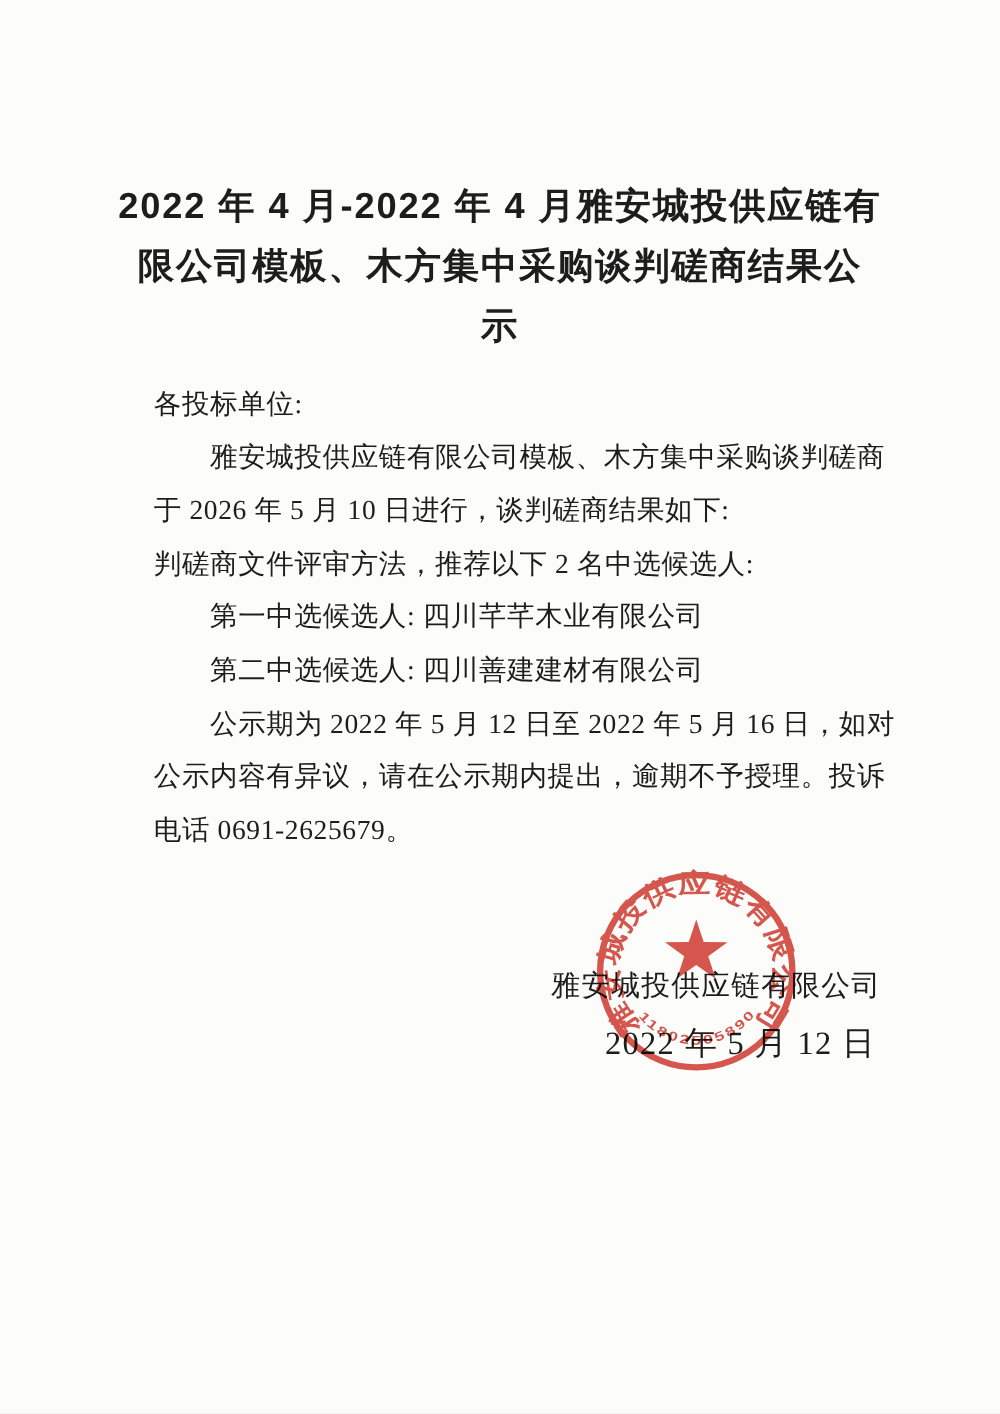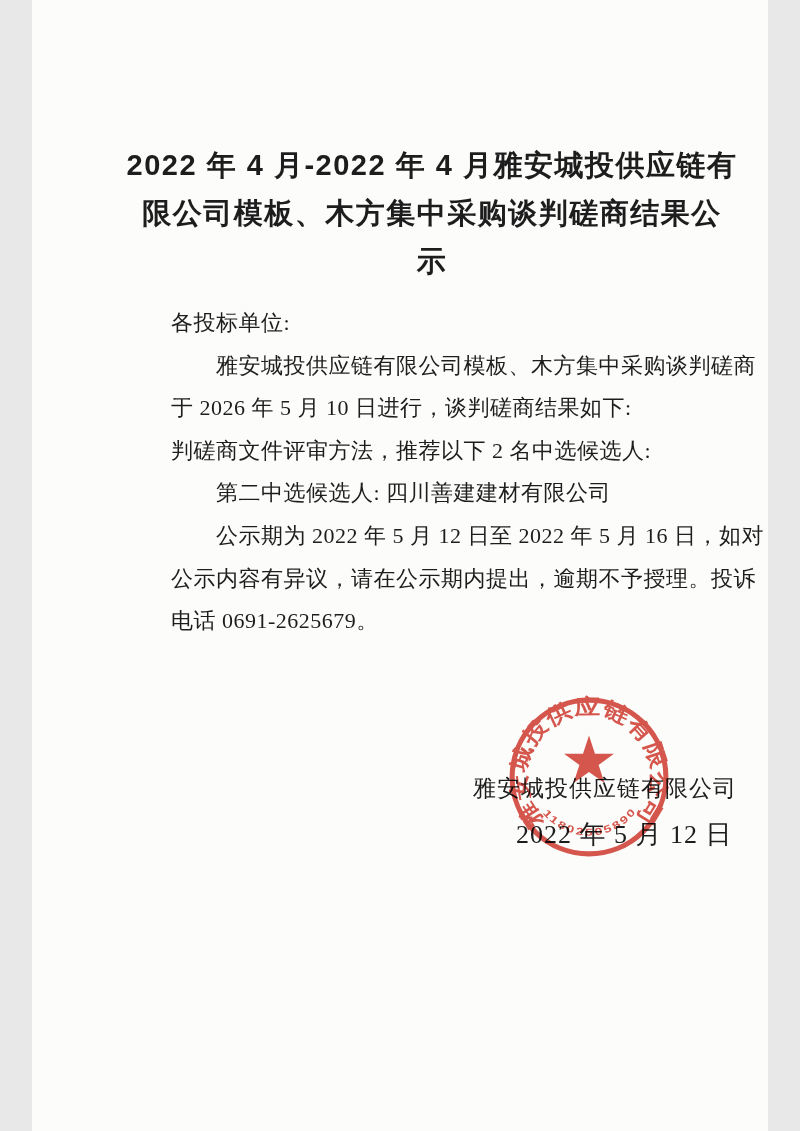--- a/index.html
+++ b/index.html
@@ -1,32 +1,32 @@
 <!DOCTYPE html>
 <html><head>
 <meta charset="utf-8">
 <style>
   html,body{margin:0;padding:0;background:#e8e8e8;}
   .page{
-    position:relative;width:736px;height:1131px;margin:0 auto;
+    position:relative;width:800px;height:1131px;margin:0 auto;
     background:#fcfcfa;overflow:hidden;
     font-family:"Liberation Serif","DejaVu Serif",serif;color:#1d1d1d;
   }
   .title{
     position:absolute;top:141px;left:0;width:800px;margin:0;
     text-align:center;
     font-family:"Liberation Sans","DejaVu Sans",sans-serif;
     font-weight:700;font-size:29px;line-height:48px;letter-spacing:1.5px;
   }
   .title-line{white-space:nowrap;}
   .doc-body{
     position:absolute;top:302px;left:123px;width:572px;
     font-size:22px;line-height:42.6px;letter-spacing:0.5px;
   }
-  .body-line{white-space:nowrap;margin-left:16px;}
+  .body-line{white-space:nowrap;}
   .body-line.indent{padding-left:45px;}
   .sig-company{
     position:absolute;top:773px;left:441px;
     font-size:23px;letter-spacing:1px;white-space:nowrap;z-index:2;
   }
   .sig-date{
     position:absolute;top:817px;left:484px;
     font-size:26px;letter-spacing:1px;white-space:nowrap;z-index:2;
   }
   .stamp{
@@ -53,20 +53,21 @@
 
       <div class="body-line">各投标单位:</div>
 
       <div class="body-line indent">雅安城投供应链有限公司模板、木方集中采购谈判磋商</div>
 
       <div class="body-line">于 2026 年 5 月 10 日进行，谈判磋商结果如下:</div>
 
 
       <div class="body-line">判磋商文件评审方法，推荐以下 2 名中选候选人:</div>
 
+      <div class="body-line indent">第一中选候选人: 四川芊芊木业有限公司</div>
 
       <div class="body-line indent">第二中选候选人: 四川善建建材有限公司</div>
 
       <div class="body-line indent">公示期为 2022 年 5 月 12 日至 2022 年 5 月 16 日，如对</div>
 
       <div class="body-line">公示内容有异议，请在公示期内提出，逾期不予授理。投诉</div>
 
       <div class="body-line">电话 0691-2625679。</div>
     </div>
 

